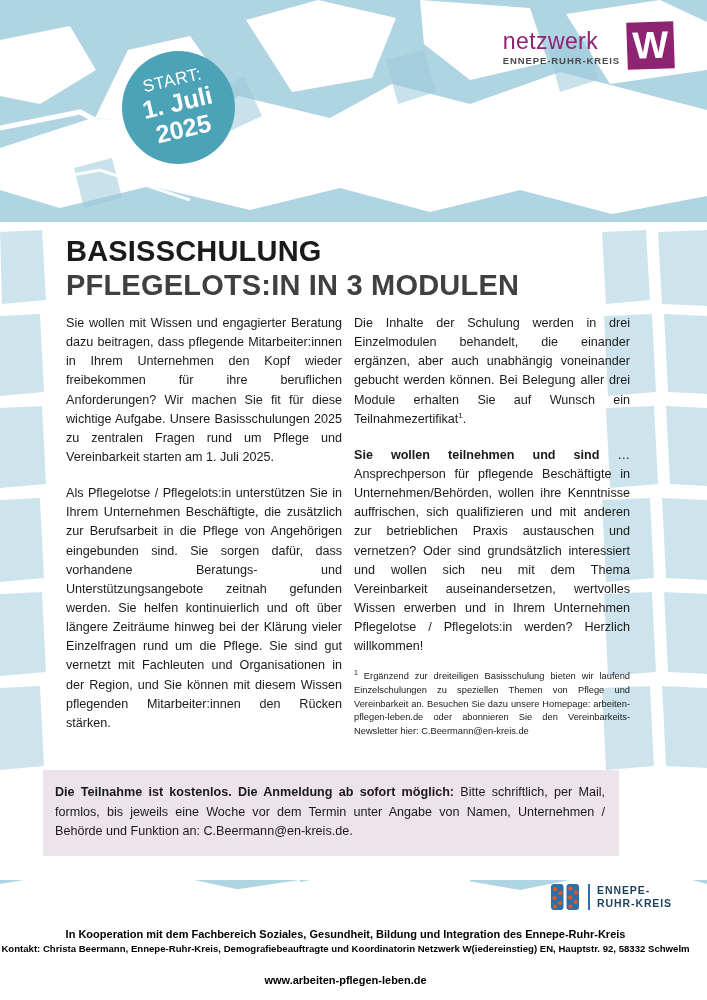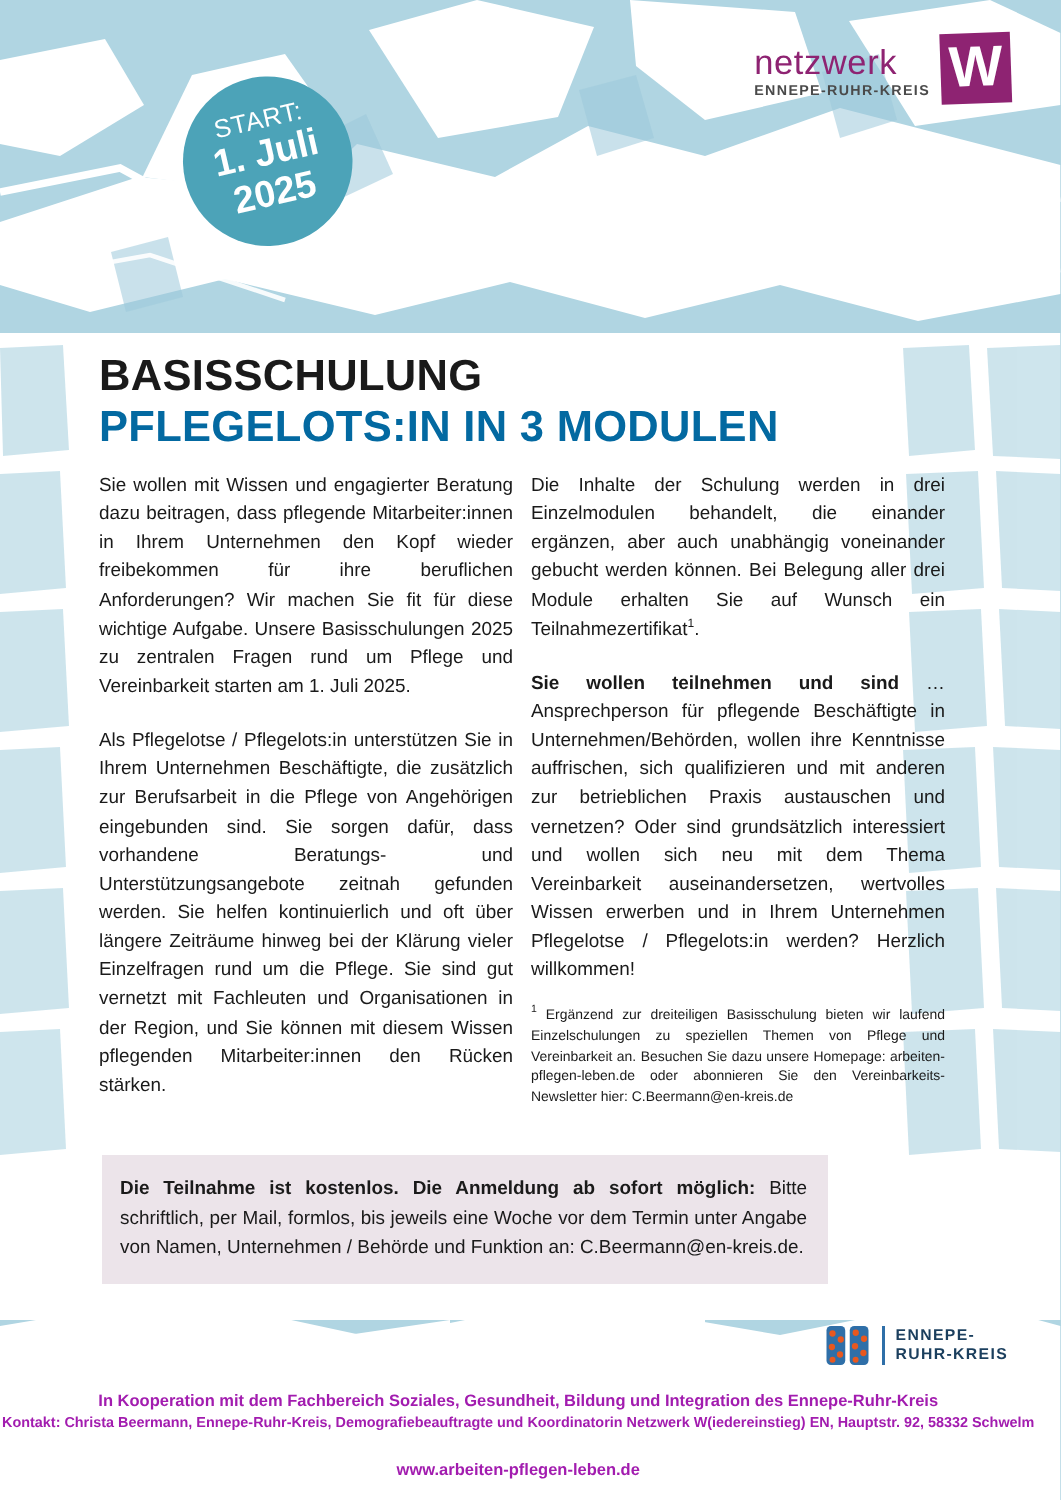--- a/index.html
+++ b/index.html
@@ -124,21 +124,21 @@
     font-size: 29px;
     font-weight: bold;
     color: #1a1a1a;
     letter-spacing: 0.2px;
     line-height: 1.18;
     margin-top: 46px;
   }
   .title-2 {
     font-size: 29px;
     font-weight: bold;
-    color: #0369a1;
+    color: #404040;
     letter-spacing: 0.2px;
     line-height: 1.18;
   }
   .title-3 {
     font-size: 25px;
     font-weight: 400;
     color: #1a1a1a;
     line-height: 1.25;
     margin-top: 1px;
   }
@@ -179,23 +179,23 @@
   }
   .footnote .fn-mark {
     font-size: 7px;
     vertical-align: super;
     line-height: 0;
   }
 
   
   .highlight {
     position: absolute;
-    left: 68px;
+    left: 43px;
     top: 770px;
-    width: 484px;
+    width: 576px;
     padding: 13px 14px 14px 12px;
     background: #ece4ea;
     box-sizing: border-box;
   }
   .highlight p {
     margin: 0;
     font-size: 12.6px;
     line-height: 1.55;
     color: #1a1a1a;
     text-align: justify;
@@ -230,21 +230,21 @@
     line-height: 1.28;
   }
 
   
   .footer {
     position: absolute;
     left: 0;
     top: 927px;
     width: 691px;
     text-align: center;
-    color: #a21caf;
+    color: #000000;
   }
   .footer .f1 {
     font-size: 11px;
     font-weight: bold;
     line-height: 1.35;
     font-stretch: condensed;
   }
   .footer .f2 {
     font-size: 9.6px;
     font-weight: bold;

